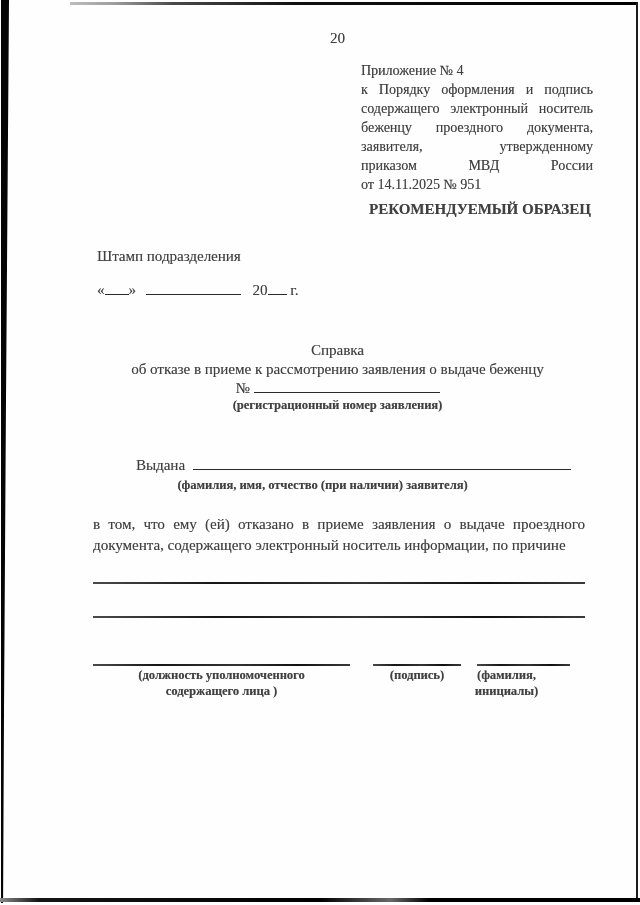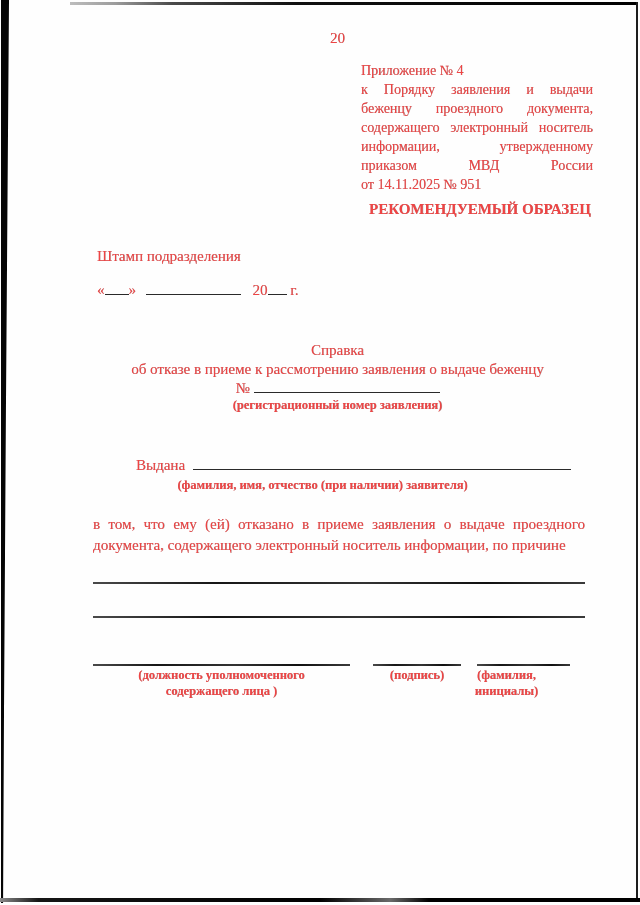--- a/index.html
+++ b/index.html
@@ -3,21 +3,21 @@
 <meta charset="utf-8">
 <style>
   * { margin: 0; padding: 0; box-sizing: border-box; }
   html, body { background: #ffffff; }
   .page {
     position: relative;
     width: 640px;
     height: 905px;
     background: #fefefe;
     font-family: "Liberation Serif", "DejaVu Serif", serif;
-    color: #ef4444;
+    color: #404040;
     overflow: hidden;
   }
   
   .scan-bar-left {
     position: absolute; left: 1px; top: 0; width: 8px; height: 903px;
     background: #050505;
     clip-path: polygon(0 0, 100% 0, 62% 45%, 38% 78%, 26% 100%, 0 100%);
   }
   .scan-line-top {
     position: absolute; left: 70px; right: 3px; top: 2px; height: 3px;
@@ -61,24 +61,24 @@
 
   <div class="scan-bar-left"></div>
   <div class="scan-line-top"></div>
   <div class="scan-line-right"></div>
   <div class="scan-line-bottom"></div>
 
   <div class="txt" style="left:330px; top:29px;">20</div>
 
   <div class="txt appendix">
     <div>Приложение № 4</div>
-    <div class="jline">к Порядку заявления и выдачи</div>
+    <div class="jline">к Порядку оформления и подпись</div>
+    <div class="jline">содержащего электронный носитель</div>
     <div class="jline">беженцу проездного документа,</div>
-    <div class="jline">содержащего электронный носитель</div>
-    <div class="jline">информации, утвержденному</div>
+    <div class="jline">заявителя, утвержденному</div>
     <div class="jline">приказом МВД России</div>
     <div>от 14.11.2025 № 951</div>
   </div>
 
   <div class="txt bold nowrap" style="left:347px; top:200px;margin-left:22px;">РЕКОМЕНДУЕМЫЙ ОБРАЗЕЦ</div>
 
   <div class="txt nowrap" style="left:97px; top:247px;">Штамп подразделения</div>
 
   <div class="txt nowrap" style="left:97px; top:281px;">
     <span>«</span><span class="blank" style="width:24px;"></span><span>»</span>

